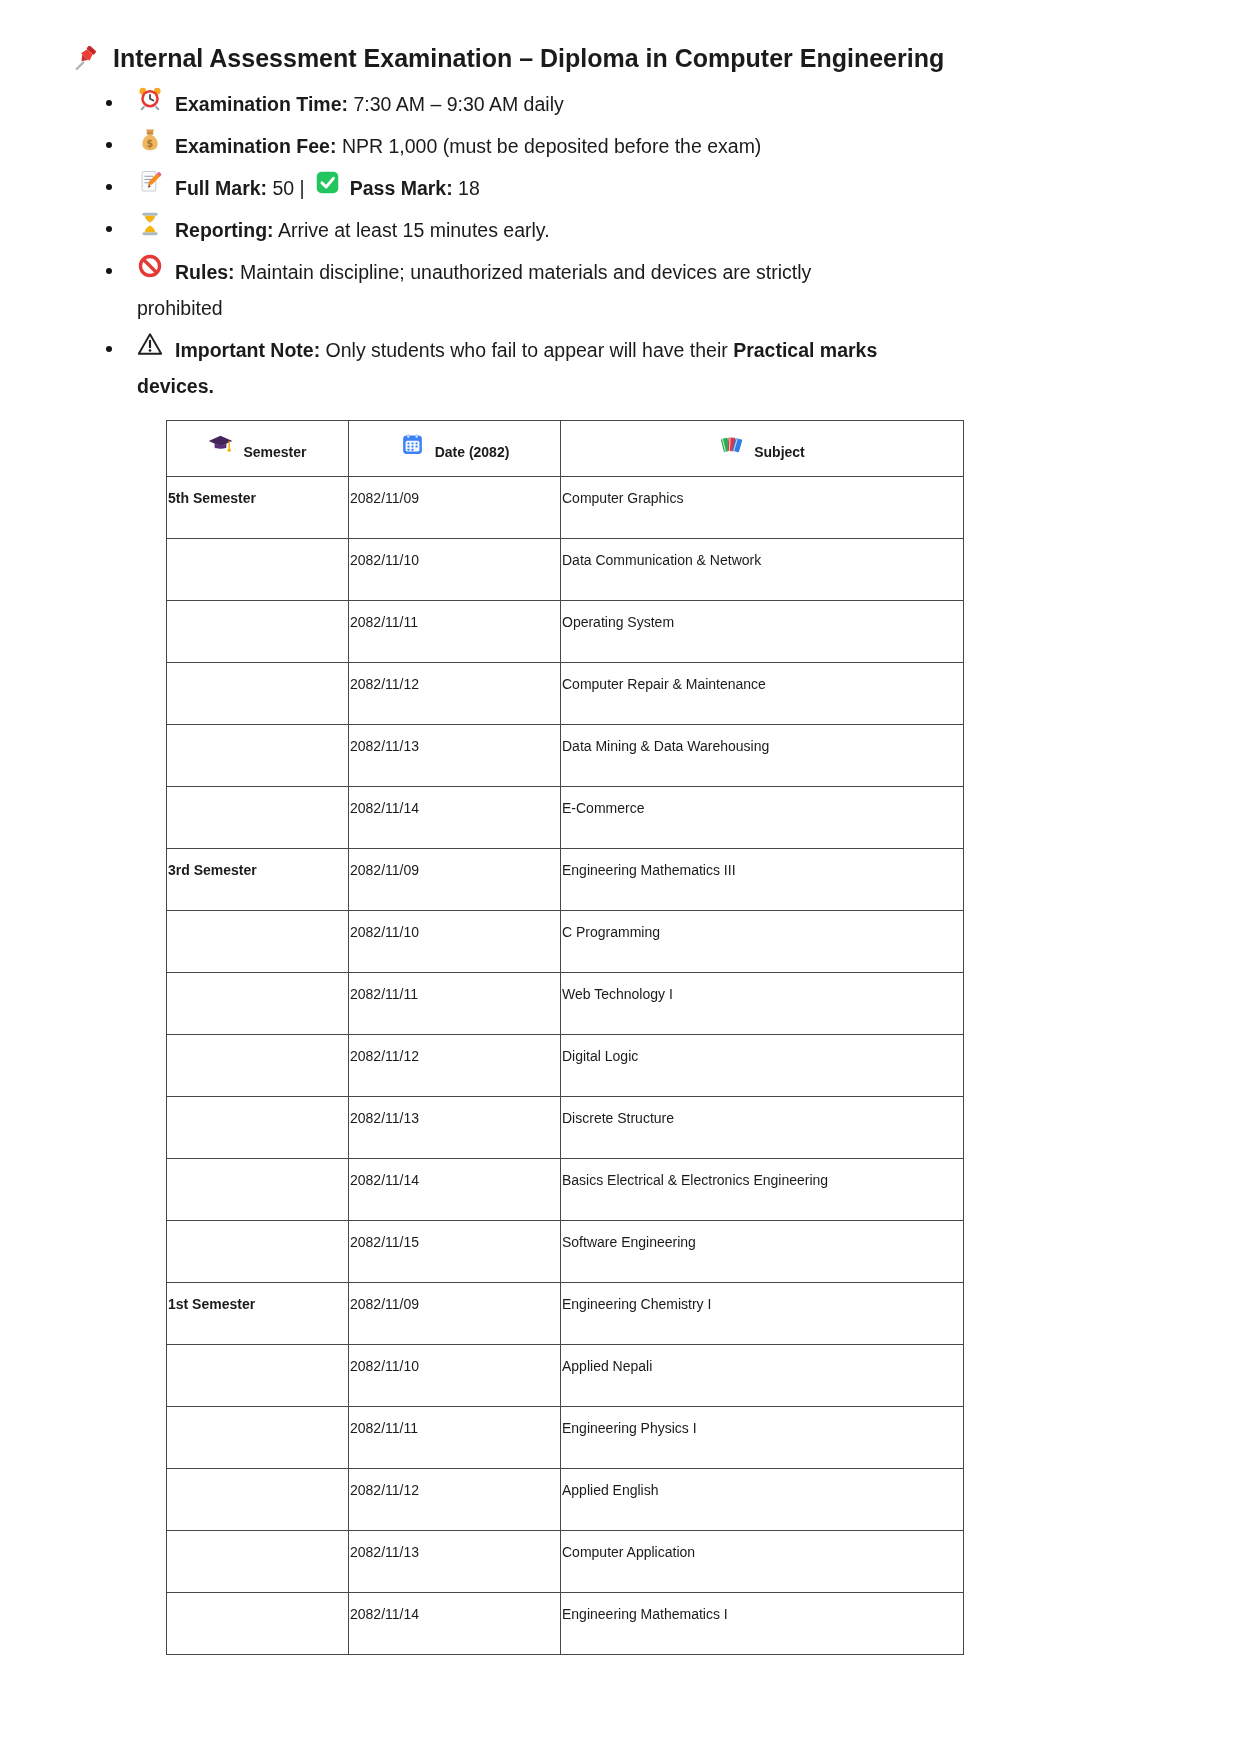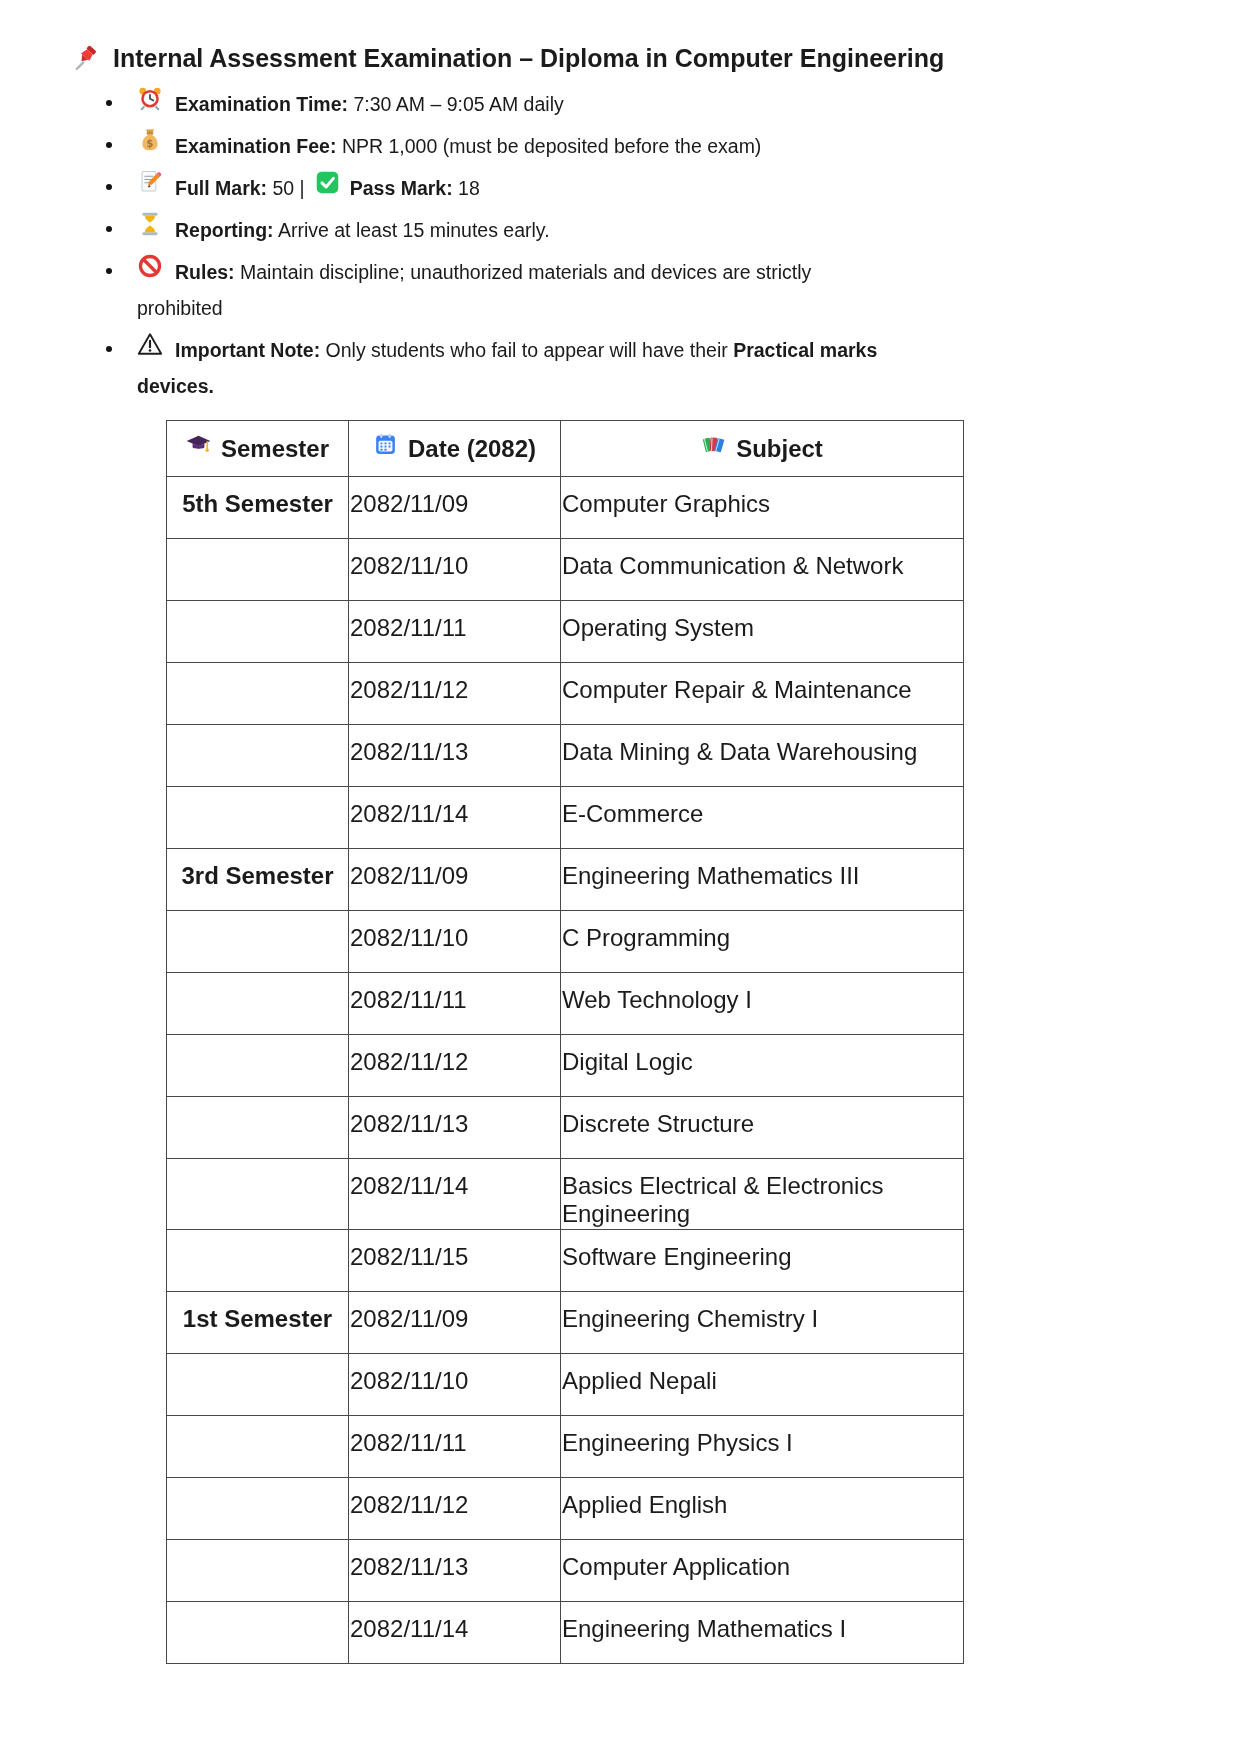--- a/index.html
+++ b/index.html
@@ -12,25 +12,25 @@
   .title-row{display:flex;align-items:center;gap:13px;font-size:25px;font-weight:bold;margin-bottom:12px;}
   .icon{display:inline-flex;align-items:center;}
   .i27 svg{width:27px;height:27px;}
   .bullet{display:flex;margin-bottom:5px;font-size:19.5px;line-height:36px;}
   .dotcol{flex:0 0 64px;position:relative;}
   .dotcol::after{content:"";position:absolute;left:33px;top:15px;width:6px;height:6px;border-radius:50%;background:#141414;}
   .bcontent{max-width:900px;}
   .bicon svg{width:26px;height:26px;vertical-align:-5px;margin-right:12px;}
   .iinline svg{width:25px;height:25px;vertical-align:-5px;margin:0 10px;}
   b{font-weight:bold;}
-  table.sched{border-collapse:collapse;table-layout:fixed;width:797px;margin:16px 8px 0 93px;font-size:24px;}
+  table.sched{border-collapse:collapse;table-layout:fixed;width:797px;margin:16px 8px 0 93px;font-size:14px;}
   table.sched th,table.sched td{border:1.6px solid #474747;box-sizing:border-box;overflow:hidden;}
   table.sched th{height:56px;vertical-align:top;padding-top:11px;text-align:center;font-weight:bold;background:#ffffff;}
   table.sched td{height:62px;vertical-align:top;padding-top:13px;text-align:left;font-weight:normal;}
-  table.sched td.sem{text-align:center;font-weight:bold;}
+  table.sched td.sem{text-align:left;font-weight:bold;}
   .hic svg{width:25px;height:25px;vertical-align:-5px;margin-right:10px;}
 </style>
 </head>
 <body>
 
 <div class="page">
 
   <div class="title-row">
     <span class="icon i27">
         <svg viewBox="0 0 36 36">
@@ -50,21 +50,21 @@
         <span class="dotcol"></span>
         <span class="bcontent"><span class="icon bicon">
             <svg viewBox="0 0 36 36">
               <path d="M9.5 30.5 L6.5 33.5 M26.5 30.5 L29.5 33.5" stroke="#90a4ae" stroke-width="2.8" stroke-linecap="round"></path>
               <circle cx="8" cy="8.5" r="4.6" fill="#f9a825"></circle>
               <circle cx="28" cy="8.5" r="4.6" fill="#f9a825"></circle>
               <circle cx="18" cy="19" r="12.2" fill="#e53935"></circle>
               <circle cx="18" cy="19" r="8.6" fill="#ffffff"></circle>
               <path d="M18 13.5 V19 l4.6 2.6" stroke="#37474f" stroke-width="2.4" fill="none" stroke-linecap="round"></path>
             </svg>
-          </span><b>Examination Time:</b><span> 7:30 AM – 9:05 AM daily</span></span>
+          </span><b>Examination Time:</b><span> 7:30 AM – 9:30 AM daily</span></span>
       </div>
       <div class="bullet">
         <span class="dotcol"></span>
         <span class="bcontent"><span class="icon bicon">
             <svg viewBox="0 0 36 36">
               <path d="M14.5 8.5 L12.5 3.5 h11 L21.5 8.5 z" fill="#dd9b47"></path>
               <rect x="13.4" y="7" width="9.2" height="3.6" rx="1.7" fill="#c98a3b"></rect>
               <path d="M18 10.2 c-7.5 2.4 -10.6 8.4 -10.6 13.2 c0 6 4.8 8.8 10.6 8.8 c5.8 0 10.6 -2.8 10.6 -8.8 c0 -4.8 -3.1 -10.8 -10.6 -13.2 z" fill="#eeb762"></path>
               <text x="18" y="27" font-size="13.5" font-weight="bold" fill="#a9742c" text-anchor="middle" font-family="DejaVu Sans, sans-serif">$</text>
             </svg>

